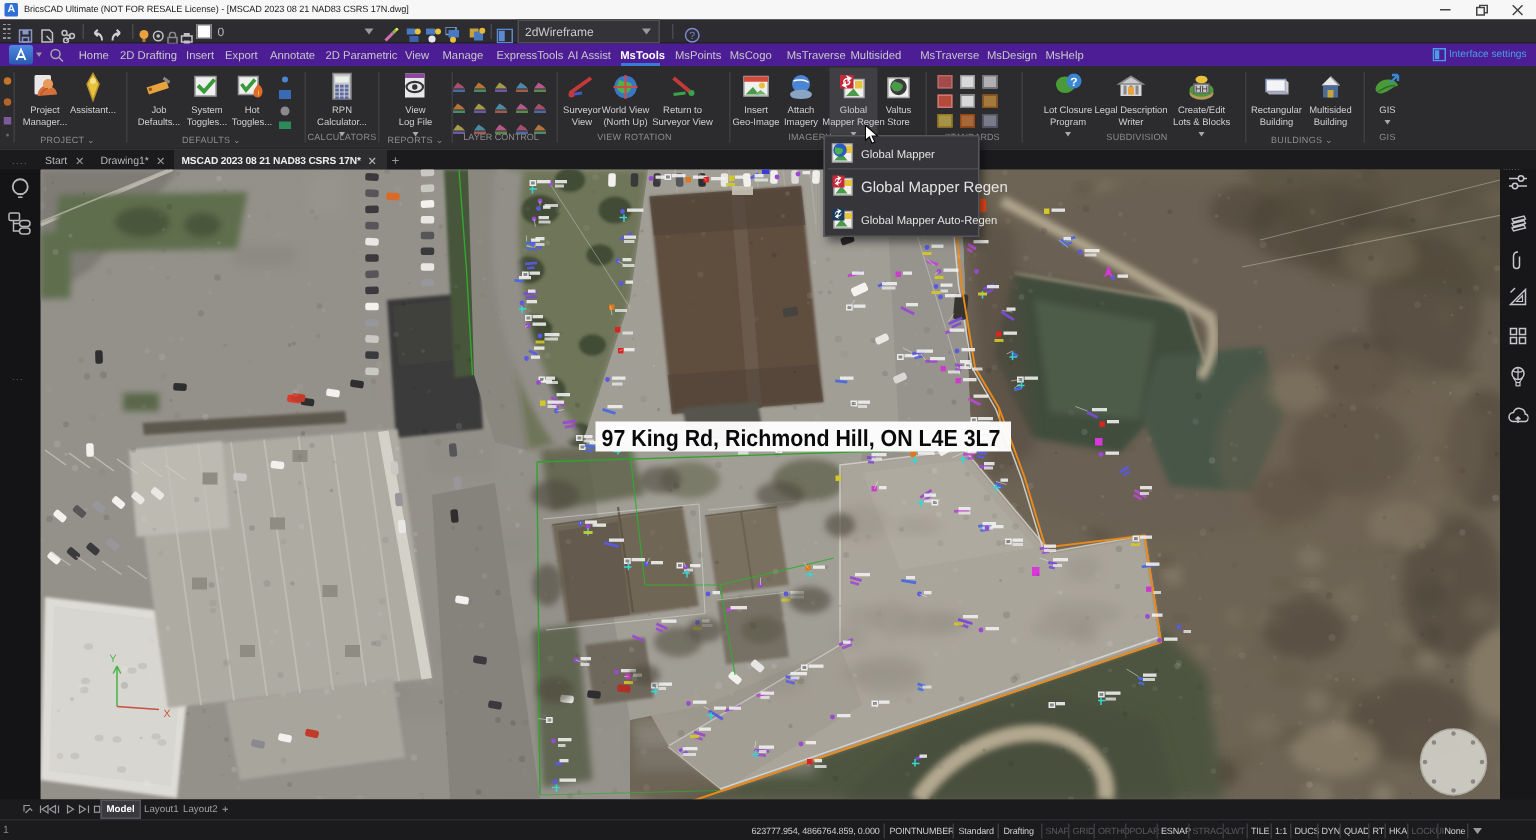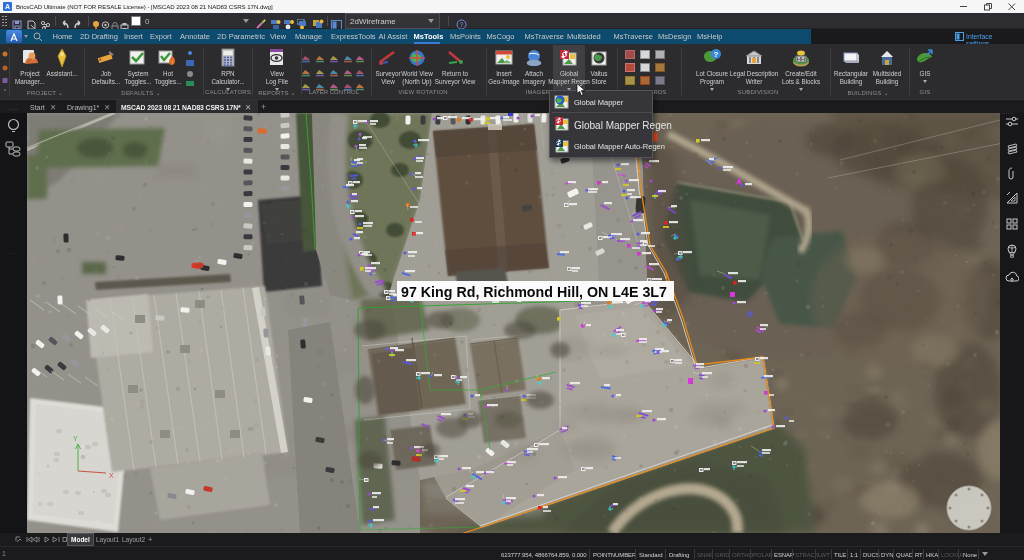--- a/index.html
+++ b/index.html
@@ -100,21 +100,21 @@
         </svg></div>
 <div class="abs" style="left:345px;top:13px;width:95px;height:16px;background:#333338;border:1px solid #4d4d52;margin-top:-13px"></div>
 <div class="abs" style="left:350px;top:4px;font-size:8px;color:#ccc">2dWireframe</div>
 <div class="abs" style="left:428px;top:6px;width:0;height:0;border-left:3px solid transparent;border-right:3px solid transparent;border-top:4px solid #999"></div>
 <div class="abs" style="left:448px;top:3px;width:1px;height:10px;background:#4a4a4e"></div>
 <div class="abs" style="left:456px;top:3px;width:11px;height:11px"><svg width="11" height="11">
           <circle cx="5.5" cy="5.5" r="4.5" fill="none" stroke="#7a8ad4"></circle>
           <text x="5.5" y="8" font-size="7" fill="#7a8ad4" text-anchor="middle" font-family="Liberation Sans">?</text>
         </svg></div>
 </div>
-<div class="abs" style="left:0;top:29px;width:811px;height:15px;background:#0c4a6e">
+<div class="abs" style="left:0;top:29px;width:1024px;height:15px;background:#4c1d95">
 <div class="abs" style="left:6px;top:1px;width:16px;height:13px;background:linear-gradient(#4a8ae0,#2a5ab0);border-radius:2px"><svg width="16" height="13">
           <path d="M5 10L8 3l3 7M6.2 8h3.6" stroke="#fff" stroke-width="1.2" fill="none"></path>
         </svg></div>
 <div class="abs" style="left:24px;top:6px;width:0;height:0;border-left:2.5px solid transparent;border-right:2.5px solid transparent;border-top:3px solid #999"></div>
 <svg class="abs" style="left:33px;top:3px" width="10" height="10">
         <circle cx="4" cy="4" r="3" fill="none" stroke="#aaa"></circle>
         <path d="M6.3 6.3L9 9" stroke="#aaa"></path>
       </svg>
 <div class="abs" style="left:52.5px;top:3px;font-size:7.5px;color:#c8c8c8">Home</div>
 <div class="abs" style="left:80px;top:3px;font-size:7.5px;color:#c8c8c8">2D Drafting</div>

